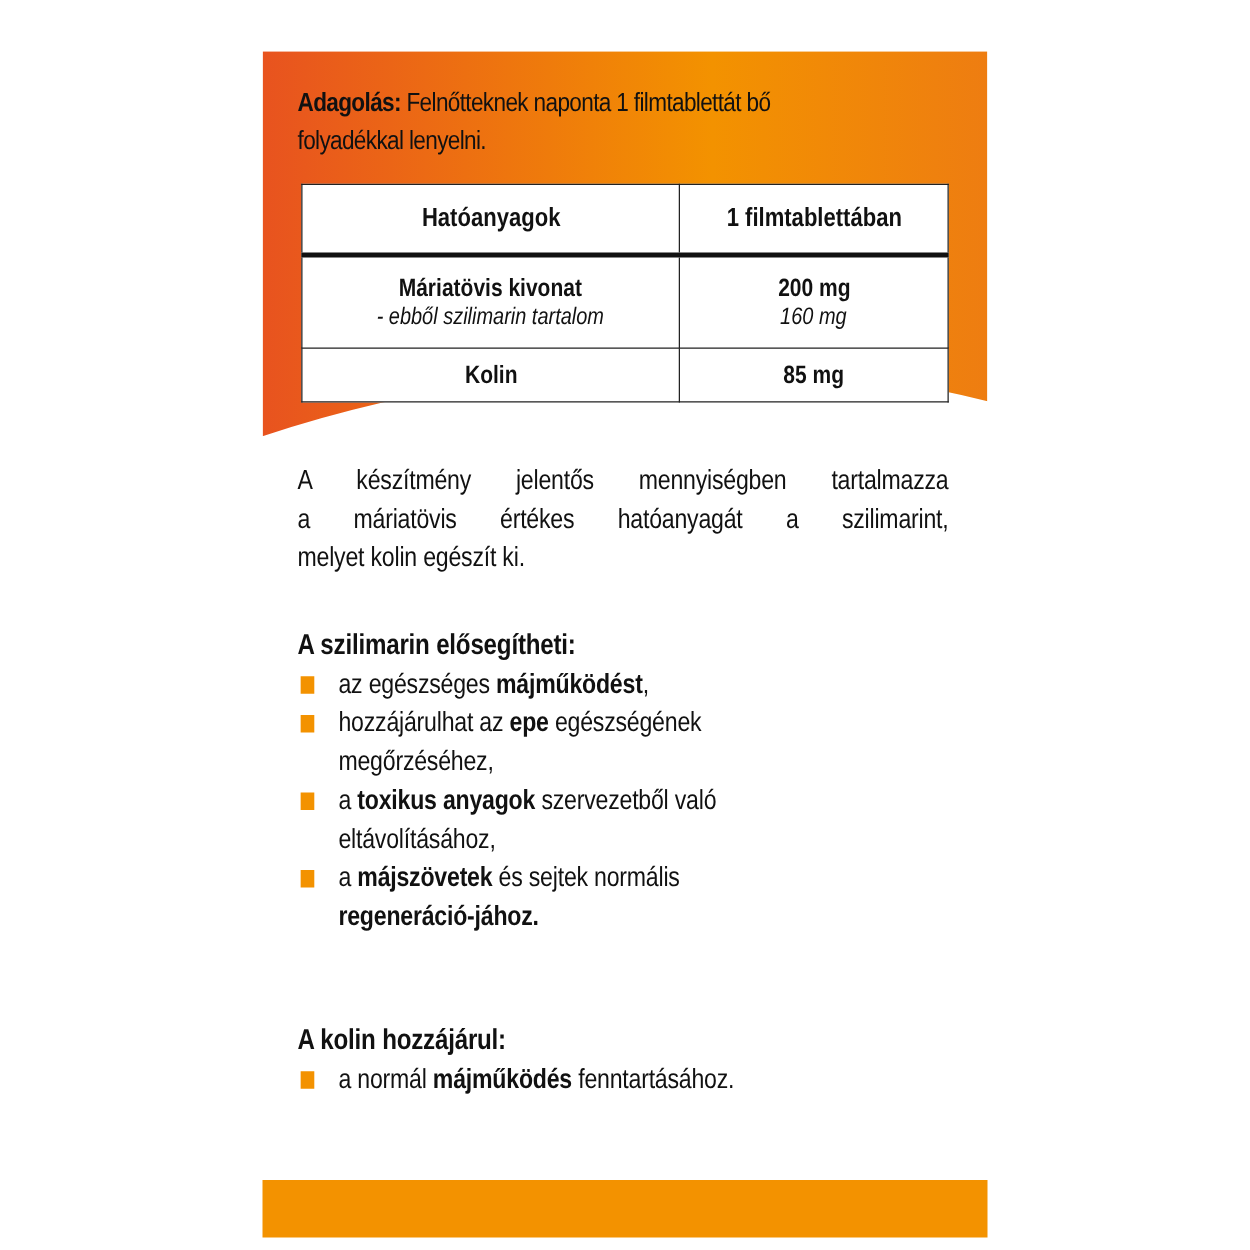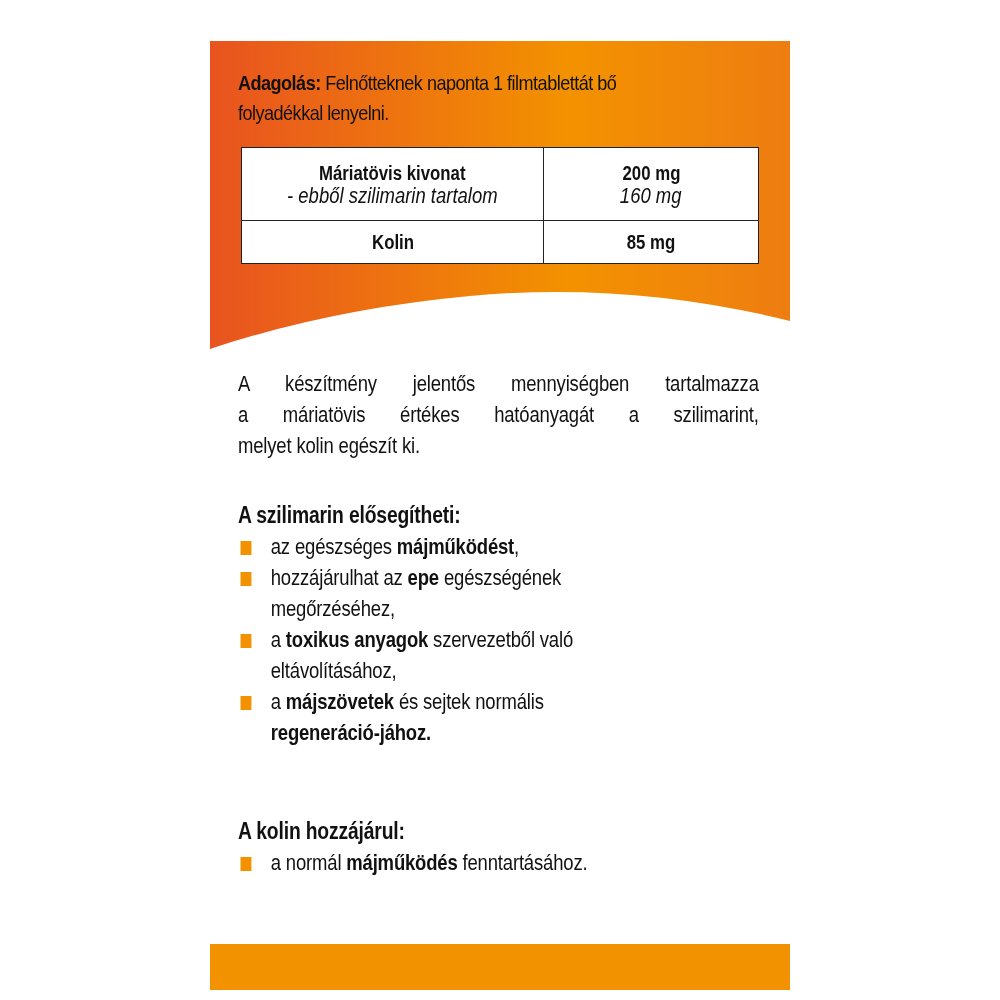--- a/index.html
+++ b/index.html
@@ -16,21 +16,21 @@
     .dosage b { font-weight: bold; }
 
     table.ing { position: absolute; left: 241px; top: 131px; width: 517px; border-collapse: collapse;
                 background: #fff; table-layout: fixed; }
     table.ing td, table.ing th { border: 1.5px solid #222; text-align: center; padding: 0; }
     table.ing th { height: 54px; font-size: 21px; font-weight: bold; border-bottom: 4px solid #111; }
     table.ing td.r1 { height: 72px; text-decoration: underline; }
     table.ing td.r2 { height: 42px; }
     .tb { display: inline-block; transform: scaleX(0.84); white-space: nowrap; }
     .cell-main { font-size: 20px; font-weight: bold; line-height: 23px; }
-    .cell-sub { font-size: 22px; font-style: italic; line-height: 21px; }
+    .cell-sub { font-size: 19px; font-style: italic; line-height: 21px; }
 
     .body-text { position: absolute; left: 238px; width: 620px; font-size: 22px; line-height: 31px;
                  transform: scaleX(0.84); transform-origin: left top; letter-spacing: -0.2px; }
     .intro { top: 352px; }
     .intro div.justify { width: 620px; text-align: justify; text-align-last: justify; }
     .h { font-weight: bold; font-size: 23px; }
     .s1 { top: 484px; }
     .s2 { top: 800px; }
     ul.bul { list-style: none; margin: 0; padding: 0; }
     ul.bul li { position: relative; padding-left: 39px; }
@@ -61,20 +61,24 @@
     <b>Adagolás:</b><span> Felnőtteknek naponta 1 filmtablettát bő</span><br>
     <span>folyadékkal lenyelni.</span>
   </div>
 
   <table class="ing">
     <colgroup>
         <col style="width:302px">
         <col style="width:215px">
       </colgroup>
     <tbody>
+        <tr>
+      <th><span class="tb">Hatóanyagok</span></th>
+      <th><span class="tb">1 filmtablettában</span></th>
+    </tr>
     <tr>
       <td class="r1">
         <div class="cell-main"><span class="tb">Máriatövis kivonat</span></div>
         <div class="cell-sub"><span class="tb">- ebből szilimarin tartalom</span></div>
       </td>
       <td class="r1">
         <div class="cell-main"><span class="tb">200 mg</span></div>
         <div class="cell-sub"><span class="tb">160 mg</span></div>
       </td>
     </tr>

